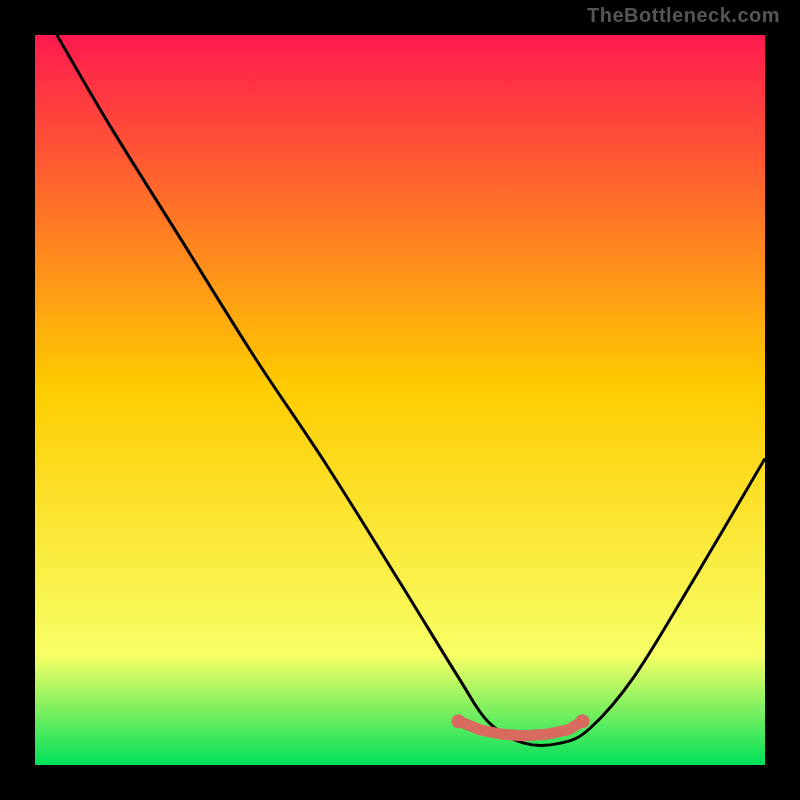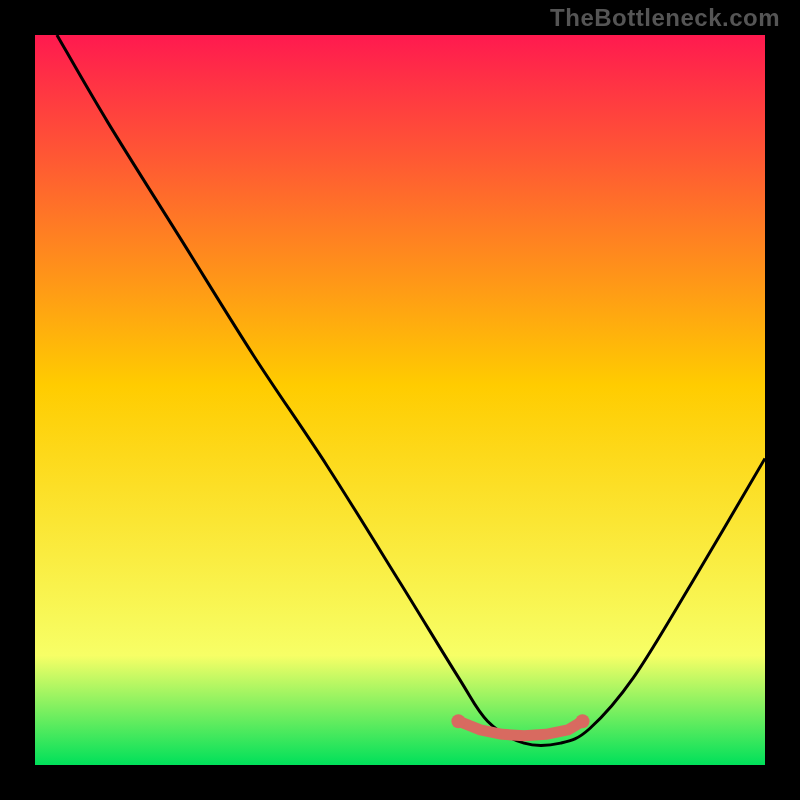--- a/index.html
+++ b/index.html
@@ -15,21 +15,21 @@
     position: relative;
     width: 800px;
     height: 800px;
     background: #000;
   }
   .watermark {
     position: absolute;
     top: 4px;
     right: 20px;
     color: #555;
-    font-size: 24px;
+    font-size: 20px;
     font-weight: bold;
     letter-spacing: 0.5px;
     user-select: none;
   }
   .plot-wrap {
     position: absolute;
     left: 35px;
     top: 35px;
     width: 730px;
     height: 730px;

